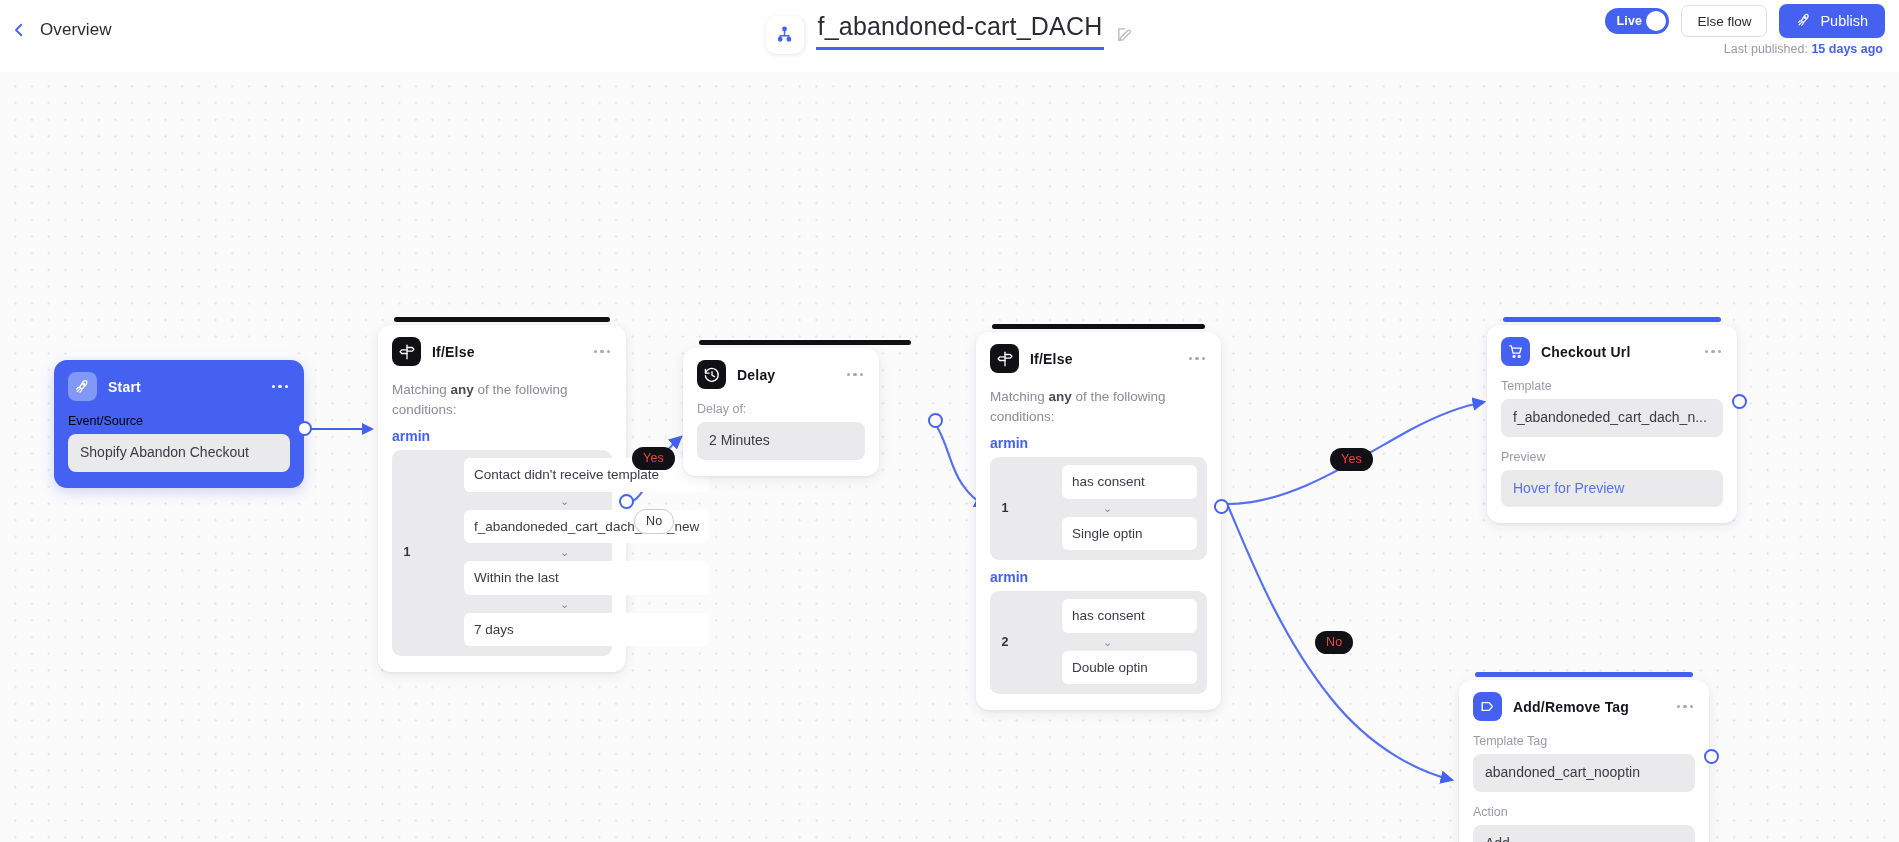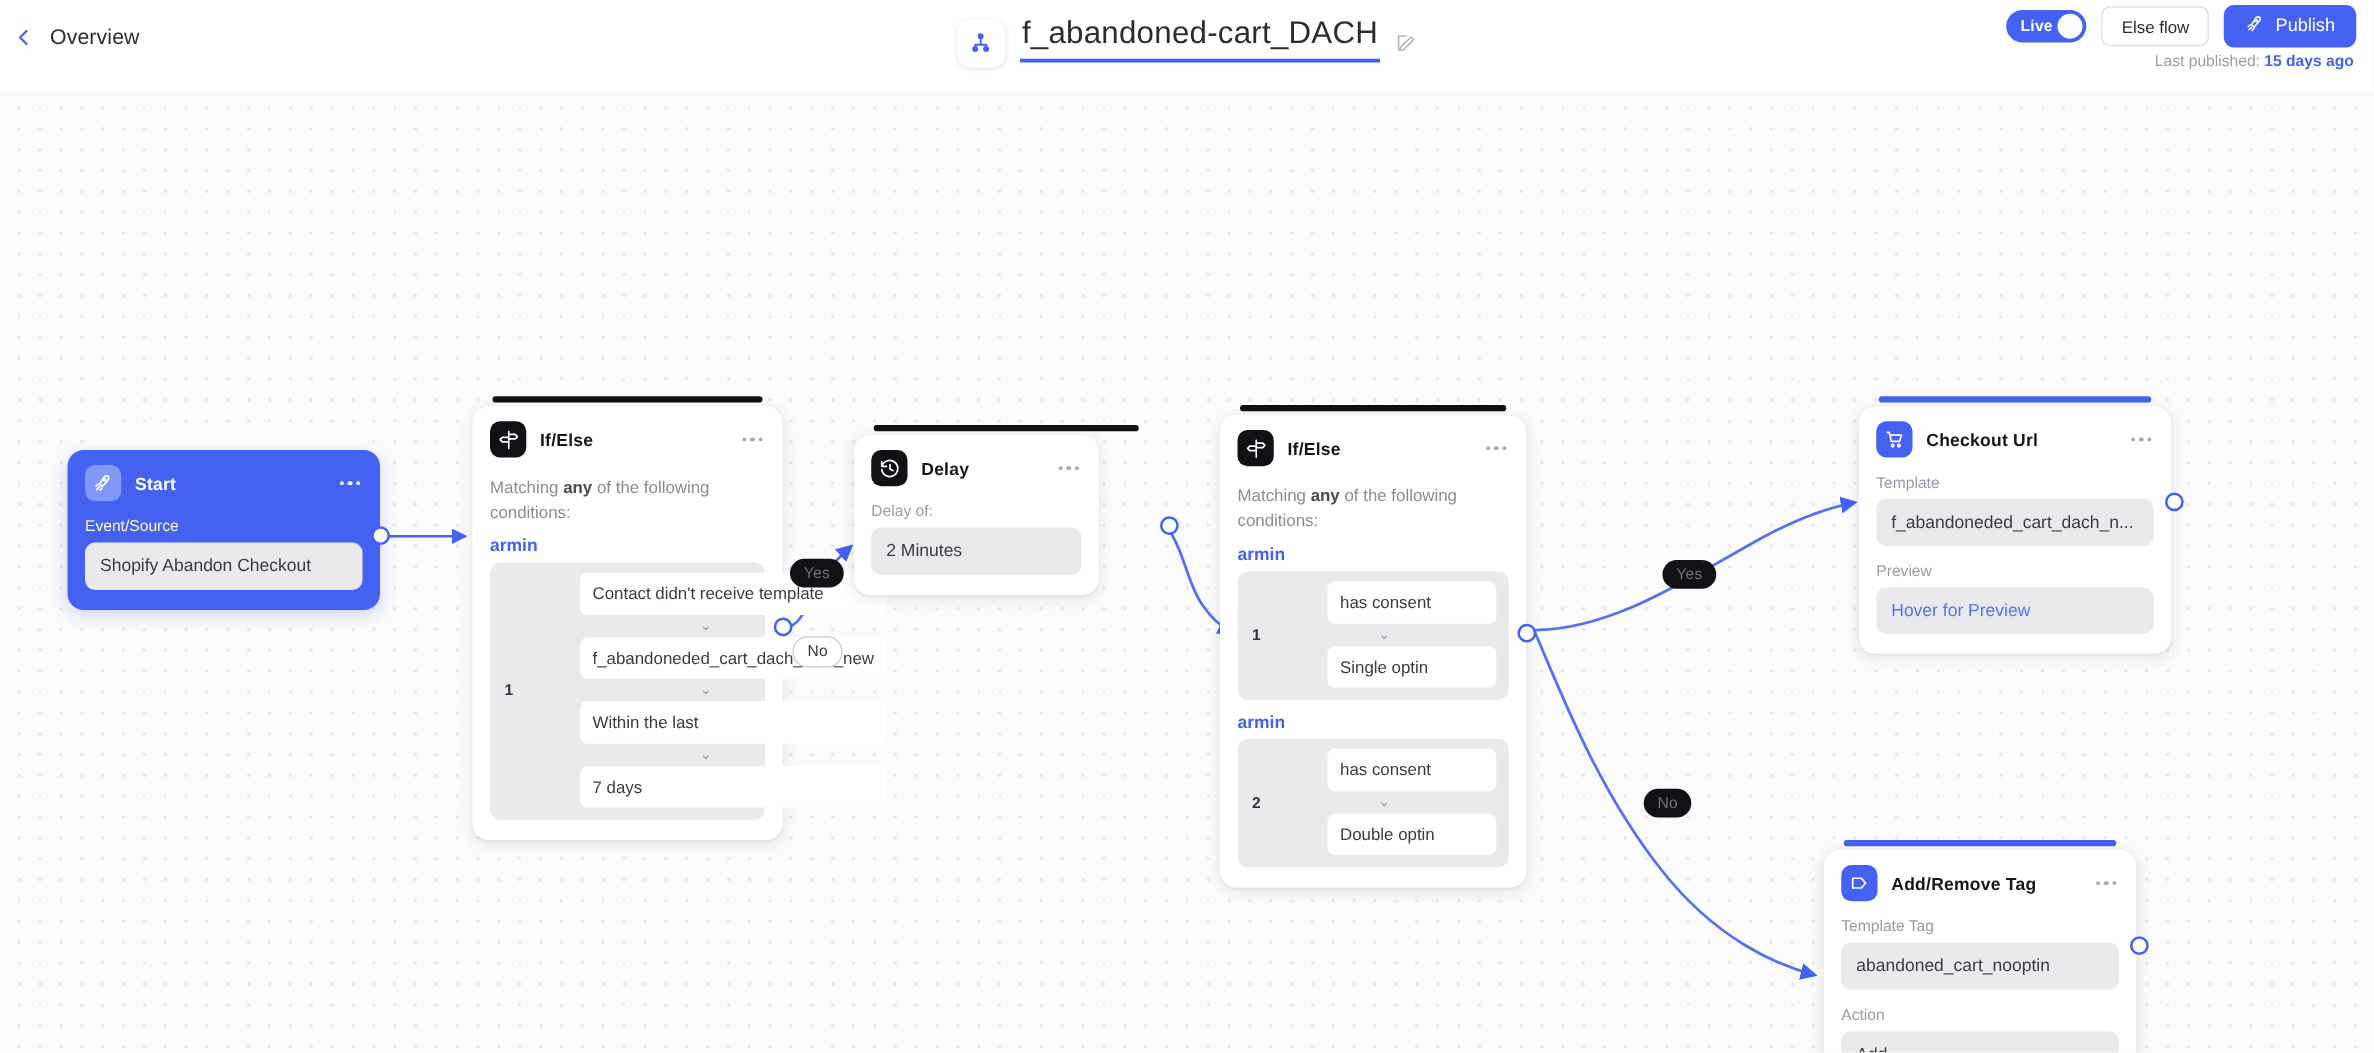--- a/index.html
+++ b/index.html
@@ -110,21 +110,21 @@
   .node-title { font-size: 14px; font-weight: bold; color: #15151b; letter-spacing: .2px; }
   .node-card.start .node-title { color: #fff; }
   .dots-btn {
     margin-left: auto; display: flex; gap: 3px; align-items: center;
     cursor: pointer; padding: 4px 2px;
   }
   .dots-btn i { width: 3.4px; height: 3.4px; border-radius: 50%; background: #a8a8b4; display: block; }
   .node-card.start .dots-btn i { background: #ffffff; }
 
   .field-label { font-size: 12.5px; color: #9a9aa8; margin: 13px 0 6px 0; }
-  .node-card.start .field-label { color: #fef9c3; }
+  .node-card.start .field-label { color: #000000; }
   .field-box {
     background: #eaeaec; border-radius: 8px; padding: 10px 12px;
     font-size: 14px; color: #3a3a44; line-height: 1.25;
   }
   .field-box.link { color: #5570f3; }
 
   
   .cond-intro { font-size: 13.5px; color: #8b8b97; margin-top: 14px; line-height: 1.45; }
   .cond-intro b { color: #4a4a55; text-align: center; }
   .cond-owner { font-size: 14px; font-weight: bold; color: #4461f2; margin: 9px 0 6px 0; }
@@ -145,21 +145,21 @@
     position: absolute; width: 15px; height: 15px; border-radius: 50%;
     background: #fff; border: 2px solid #4461f2; z-index: 6; cursor: pointer;
   }
 
   
   .elabel {
     position: absolute; z-index: 8;
     border-radius: 12px; font-size: 12.5px; padding: 4px 11px 5px 11px;
     letter-spacing: .2px; white-space: nowrap;
   }
-  .elabel.dark { background: #111115; color: #737373; }
+  .elabel.dark { background: #111115; color: #ef4444; }
   .elabel.light { background: #fff; color: #33333d; border: 1px solid #c9c9d2; }
 </style>
 </head>
 <body>
 
 <div id="app">
 
   <div class="header">
 
     <div class="hdr-back">

